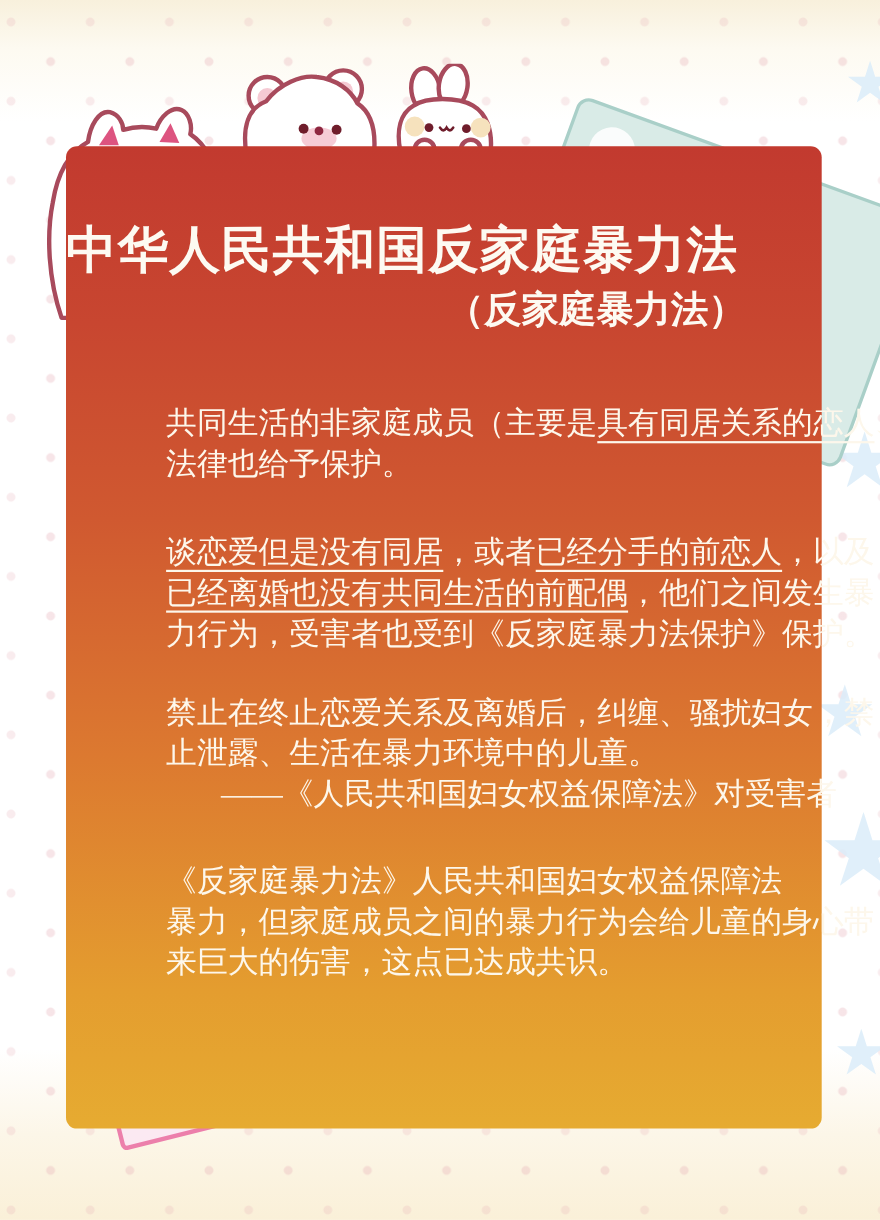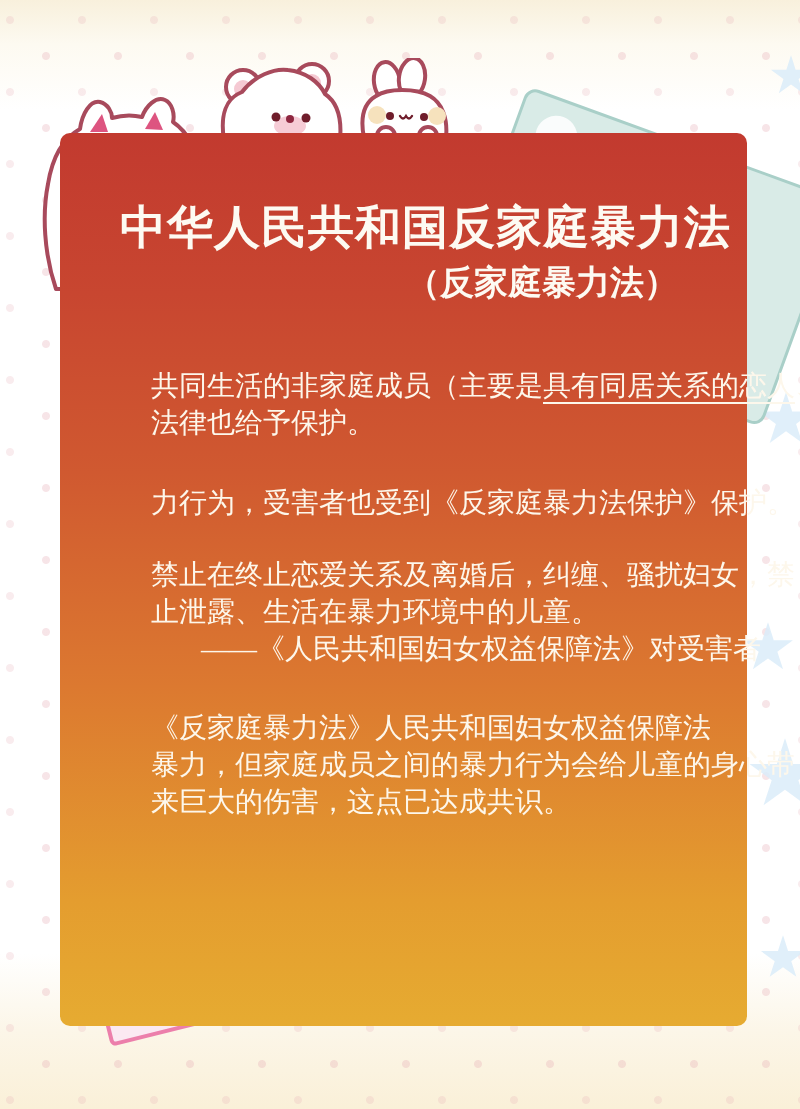--- a/index.html
+++ b/index.html
@@ -35,22 +35,22 @@
   }
   .animal{position:absolute;z-index:1;}
   
   .card{
     position:absolute;left:60px;top:133px;width:687px;height:893px;z-index:2;
     border-radius:10px;
     background:linear-gradient(180deg,#c23a2f 0%,#c84630 18%,#d05930 38%,#dc7930 62%,#e49d2f 86%,#e6ab31 100%);
     color:#fdf7eb;
   }
   .card h1{
-    margin:68px 0 0 0;text-align:center;font-size:46px;line-height:54px;
-    font-weight:bold;letter-spacing:1px;color:#fdfaf2;padding-left:44px;
+    margin:68px 0 0 0;text-align:left;font-size:46px;line-height:54px;
+    font-weight:bold;letter-spacing:1px;color:#fdfaf2;
   }
   .card h2{
     margin:8px 69px 0 0;text-align:right;font-size:34px;line-height:40px;
     font-weight:bold;color:#fdfaf2;
   }
   .para{margin:16px;padding:0 44px 0 75px;font-size:28px;line-height:37px;font-weight:500;}
   .p1{margin-top:64px;}
   .p2{margin-top:43px;}
   .p3{margin-top:35px;}
   .p4{margin-top:42px;}
@@ -107,20 +107,22 @@
 <div class="card">
   <h1>中华人民共和国反家庭暴力法</h1>
   <h2>（反家庭暴力法）</h2>
 
   <div class="para p1">
     <div class="line"><span>共同生活的非家庭成员（主要是</span><span class="u">具有同居关系的恋人</span><span>、</span></div>
     <div class="line"><span>法律也给予保护。</span></div>
   </div>
 
   <div class="para p2">
+    <div class="line"><span class="u">谈恋爱但是没有同居</span><span>，或者</span><span class="u">已经分手的前恋人</span><span>，以及</span></div>
+    <div class="line"><span class="u">已经离婚也没有共同生活的前配偶</span><span>，他们之间发生暴</span></div>
     <div class="line"><span>力行为，受害者也受到《反家庭暴力法保护》保护。</span></div>
   </div>
 
   <div class="para p3">
     <div class="line"><span>禁止在终止恋爱关系及离婚后，纠缠、骚扰妇女，禁</span></div>
     <div class="line"><span>止泄露、生活在暴力环境中的儿童。</span></div>
     <div class="line indent"><span>——《人民共和国妇女权益保障法》对受害者</span></div>
   </div>
 
   <div class="para p4">

